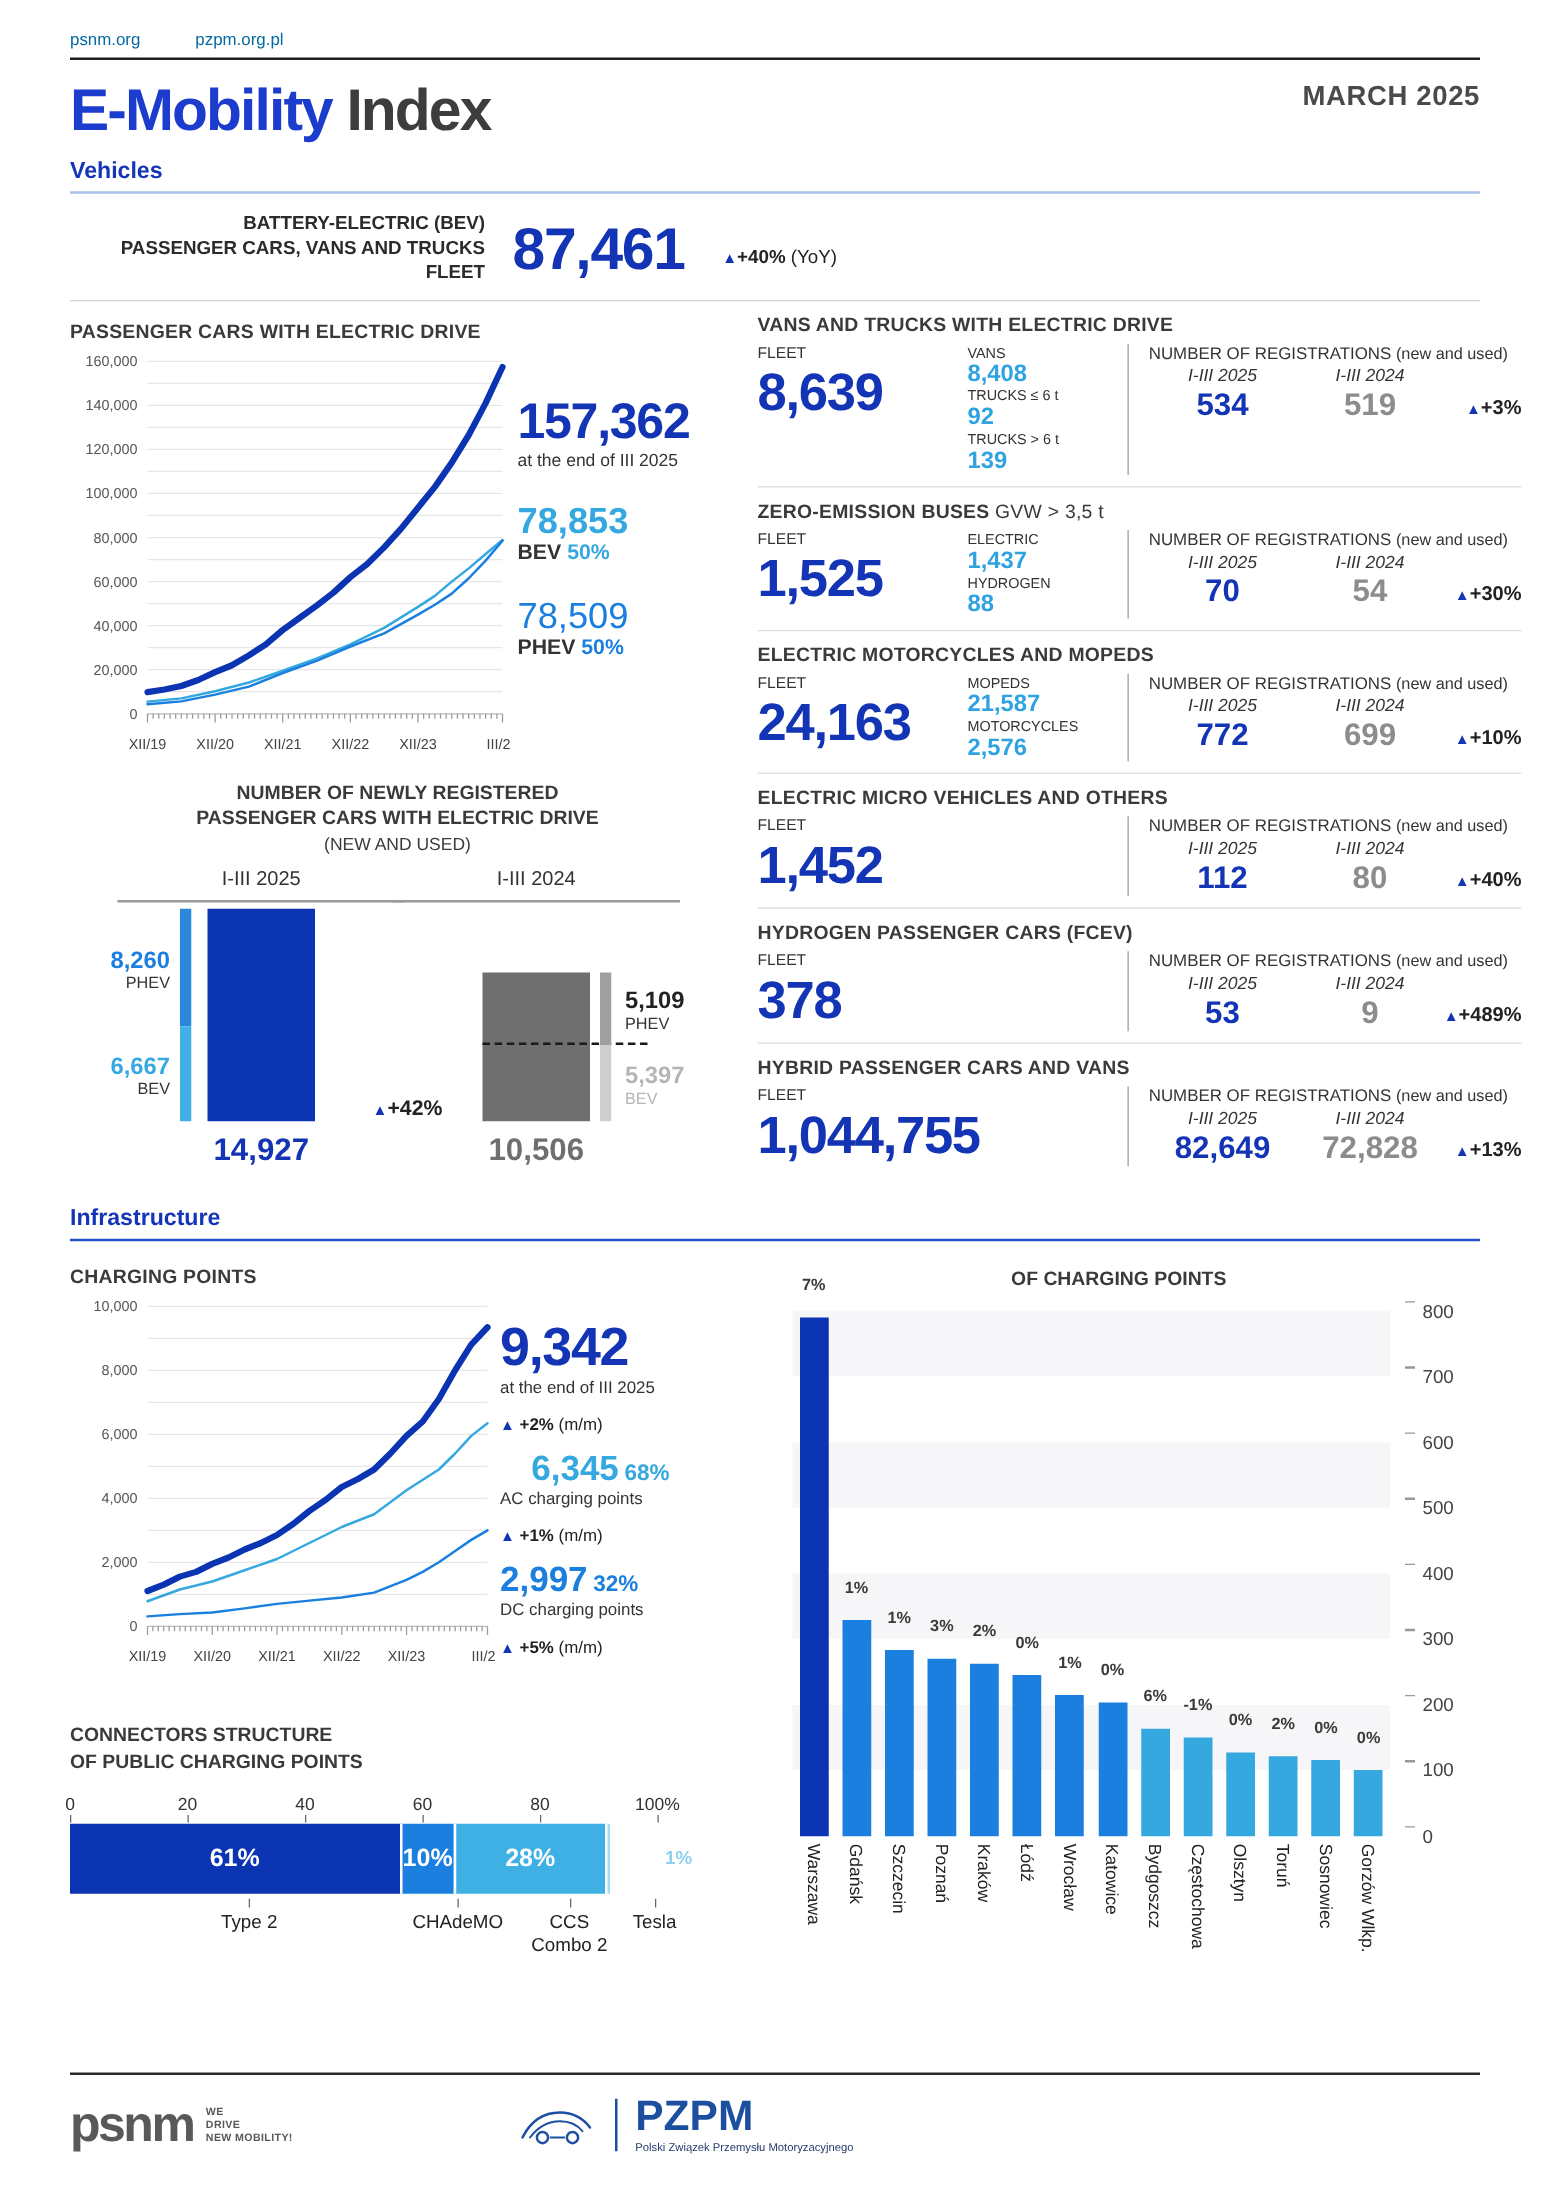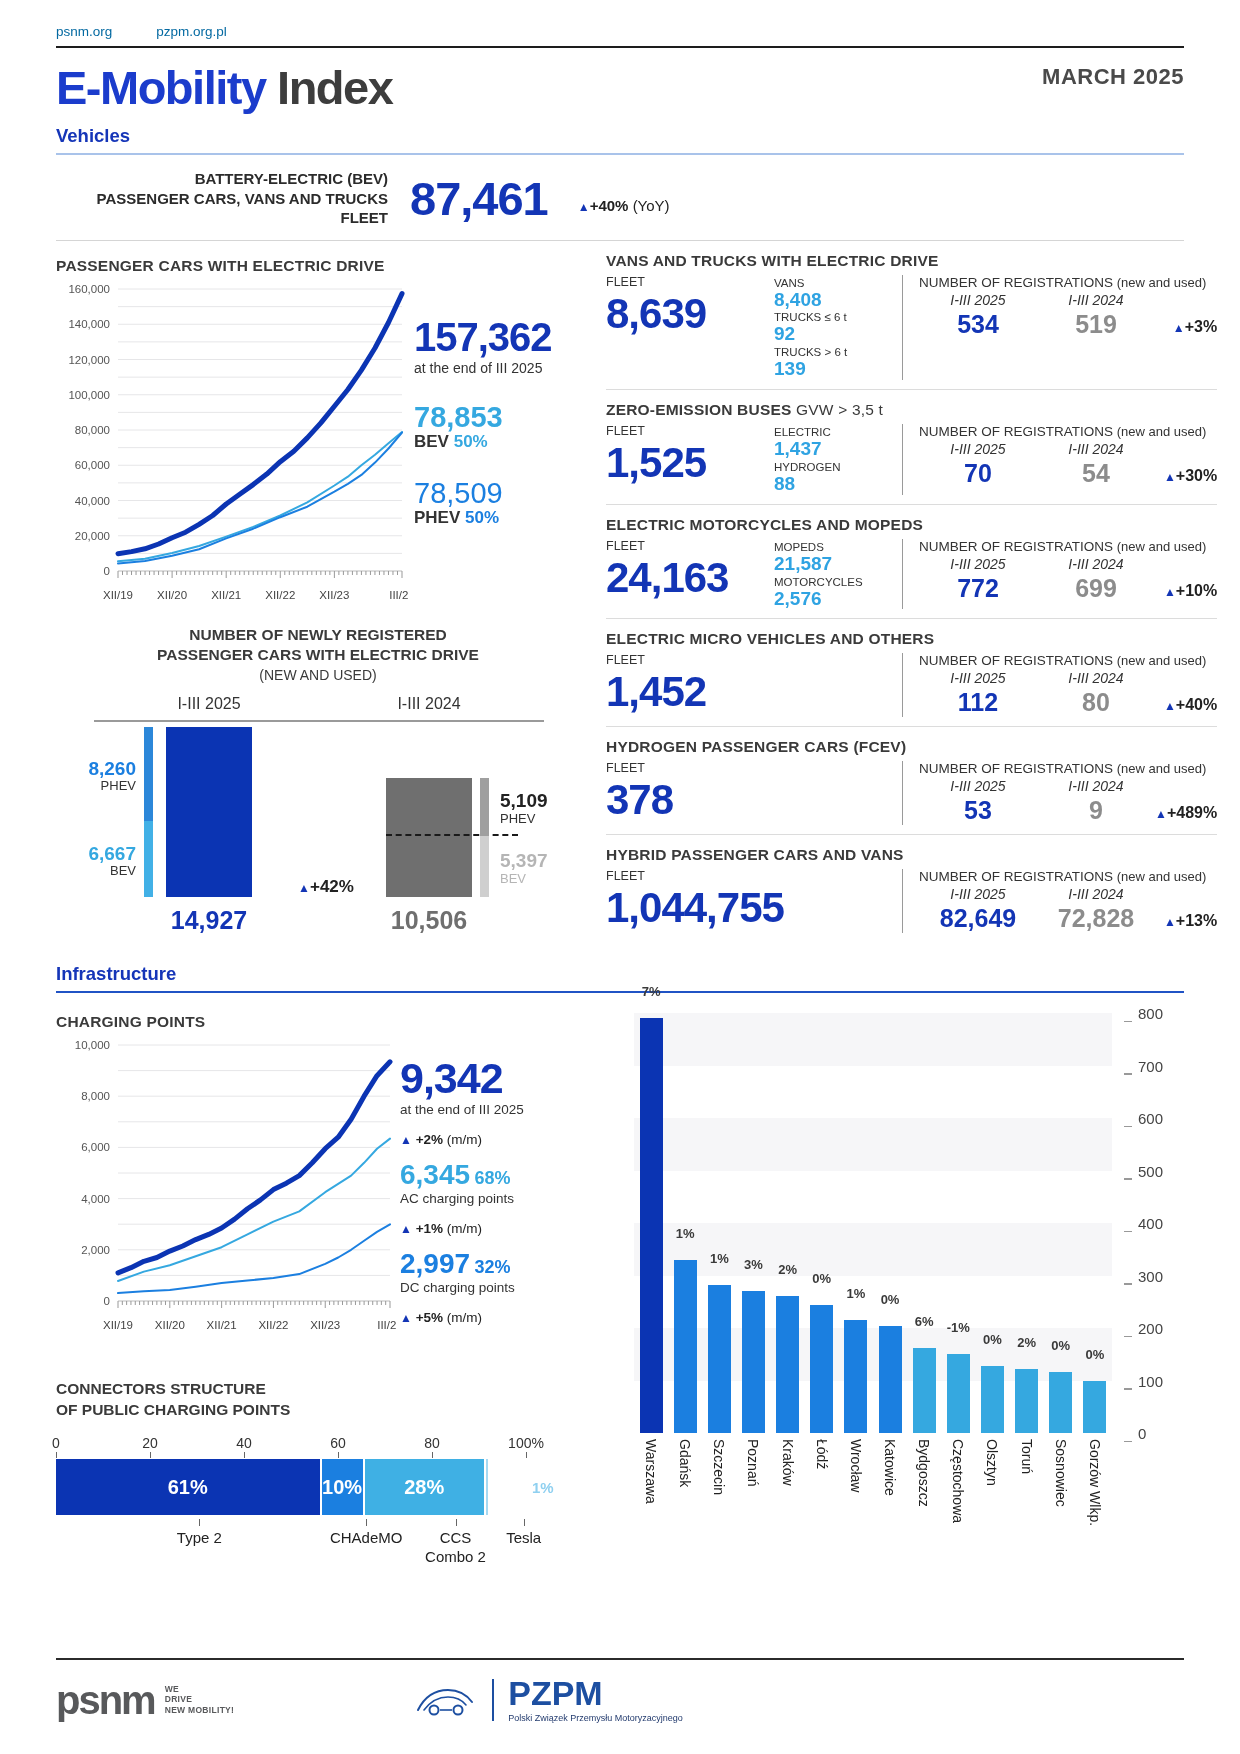--- a/index.html
+++ b/index.html
@@ -84,21 +84,21 @@
   .reg-v24 { font-size:25px; font-weight:bold; color:#8c8c8c; }
   .reg-delta { margin-left:auto; font-size:16px; font-weight:bold; color:#222; padding-bottom:3px; white-space:nowrap; }
 
   
   .infra-cols { display:flex; margin-top:4px; }
   .ico { margin-left:4px; padding-top:20px; }
   .ico-total { font-size:43px; font-weight:bold; color:#1335b5; letter-spacing:-1px; line-height:1; }
   .ico-cap { font-size:13.5px; color:#333; margin-top:2px; }
   .ico-mm { font-size:13.5px; color:#222; margin-top:15px; }
   .ico-g { margin-top:14px; }
-  .ico-v-light { font-size:28px; font-weight:bold; color:#35a8e0; line-height:1; }
+  .ico-v-light { font-size:28px; font-weight:bold; color:#35a8e0; line-height:1;margin-left:25px; }
   .ico-v-mid { font-size:28px; font-weight:bold; color:#1b7fe0; line-height:1; }
   .ico-share { font-size:18px; font-weight:bold; }
 
   
   .conn-title { font-weight:bold; font-size:15.5px; color:#3a3a3a; line-height:1.35; margin-top:46px; }
   .conn-axis { position:relative; height:24px; margin-top:14px; width:470px; }
   .conn-axis .ctick { position:absolute; top:17px; width:1px; height:6px; background:#666; }
   .conn-axis .cnum { position:absolute; top:0; transform:translateX(-50%); font-size:14px; color:#333; }
   .conn-bar { display:flex; width:432px; height:56px; position:relative; }
   .conn-seg { height:100%; display:flex; align-items:center; justify-content:center; color:#fff; font-size:20px; font-weight:bold; }
@@ -109,21 +109,21 @@
 
   
   .cities-title { text-align:center; font-size:15.5px; font-weight:bold; color:#3a3a3a; line-height:1.4; margin-top:16px; }
   .cities-wrap { margin-top:14px; padding-left:28px; }
   .cities-plot { position:relative; width:478px; height:420px; }
   .cities-band { position:absolute; left:0; width:100%; background:#f6f6f8; }
   .city-bars { position:absolute; left:0; top:0; width:100%; height:100%; display:flex; align-items:flex-end; }
   .city-col { flex:1; position:relative; display:flex; justify-content:center; }
   .city-bar { width:23px; }
   .city-pct { position:absolute; transform:translateY(-100%); padding-bottom:2px; font-size:13px; font-weight:bold; color:#3a3a3a; white-space:nowrap; }
-  .cty { position:absolute; left:100%; margin-left:12px; font-size:15px; color:#444; white-space:nowrap; display:flex; align-items:flex-end; }
+  .cty { position:absolute; left:100%; margin-left:12px; font-size:15px; color:#444; white-space:nowrap; display:flex; align-items:flex-start; }
   .cty .dash { display:inline-block; width:8px; height:1.5px; background:#999; margin-right:6px; }
   .city-labels { display:flex; width:478px; margin-top:6px; }
   .city-lab { flex:1; display:flex; justify-content:center; height:150px; }
   .city-lab span { writing-mode:vertical-rl; font-size:14px; color:#222; }
 
   
   .footer { position:absolute; bottom:0; left:0; right:0; height:96px; }
   .footer-rule { border-top:2px solid #2b2b2b; margin:0 56px; }
   .footer-row { display:flex; align-items:center; padding:16px 56px 0; }
   .psnm-word { font-size:40px; font-weight:bold; color:#58595b; letter-spacing:-2px; line-height:0.8; }
@@ -659,20 +659,21 @@
             <div class="lname" style="left: 66%;">CHAdeMO</div>
             <div class="ltick" style="left: 85%;"></div>
             <div class="lname" style="left: 85%;">CCS<br>Combo 2</div>
             <div class="ltick" style="left: 99.5%;"></div>
             <div class="lname" style="left: 99.5%;">Tesla</div>
           </div>
       </div>
 
       <div class="col-right">
         <div class="cities-title">
+          <div>OF CHARGING POINTS</div>
         </div>
         <div class="cities-wrap">
           <div class="cities-plot" id="cities-plot">
               <div class="cities-band" style="bottom: 52.5px; height: 52.5px;"></div>
               <div class="cities-band" style="bottom: 157.5px; height: 52.5px;"></div>
               <div class="cities-band" style="bottom: 262.5px; height: 52.5px;"></div>
               <div class="cities-band" style="bottom: 367.5px; height: 52.5px;"></div>
               <div class="cty" style="bottom: -9px;"><span class="dash"></span>0</div>
               <div class="cty" style="bottom: 43.5px;"><span class="dash"></span>100</div>
               <div class="cty" style="bottom: 96px;"><span class="dash"></span>200</div>

